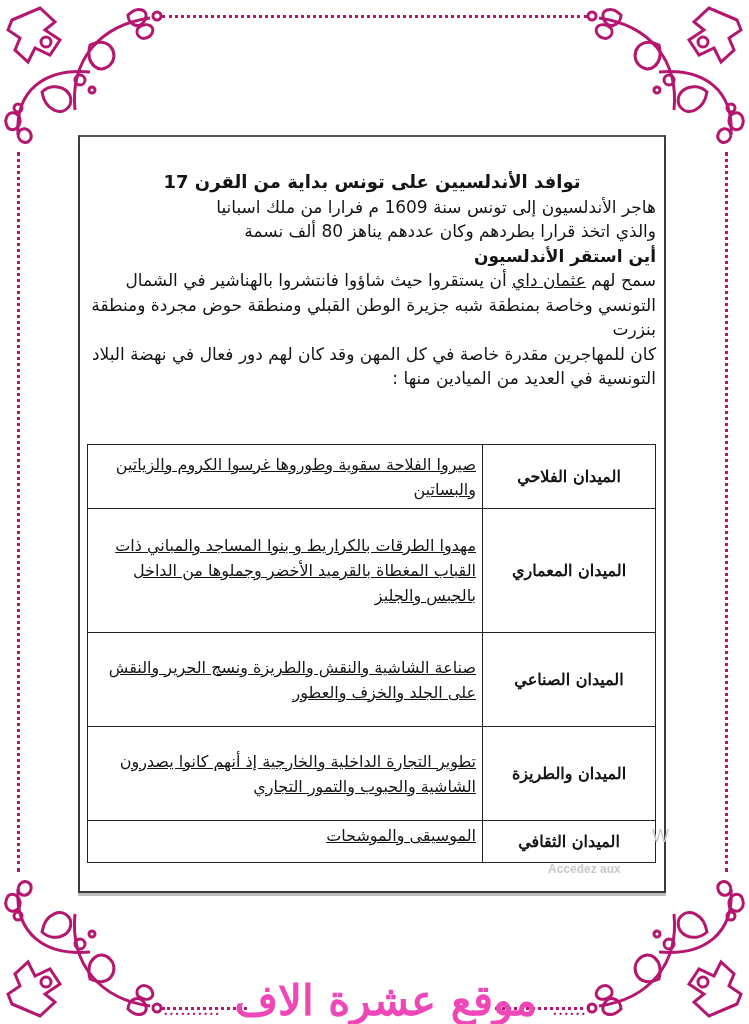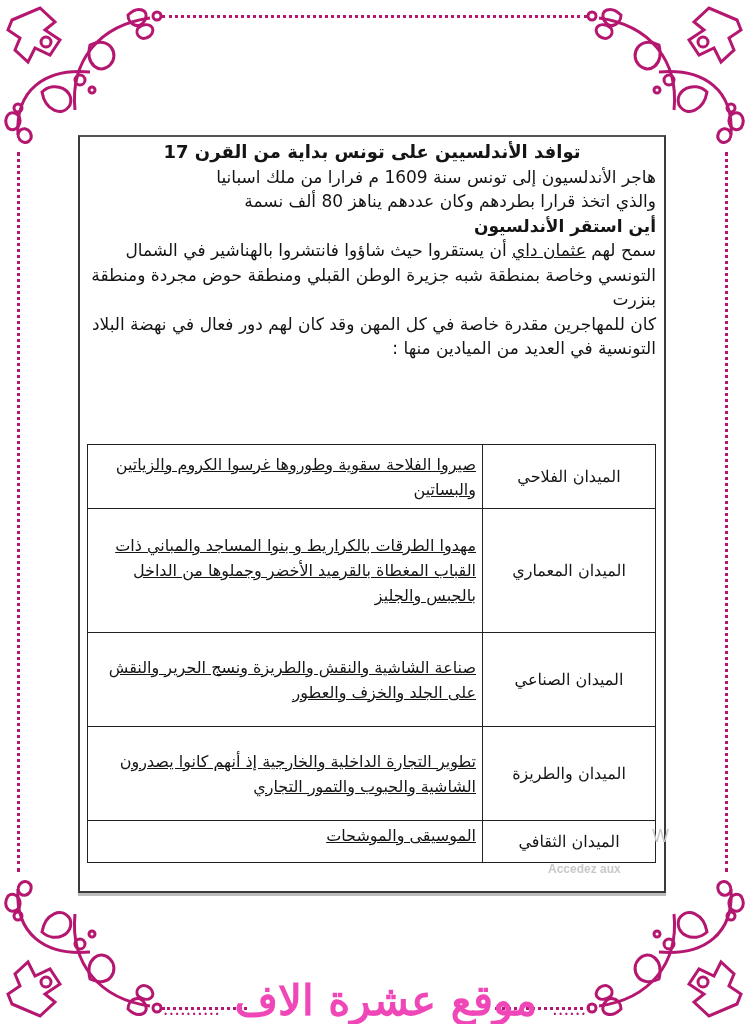--- a/index.html
+++ b/index.html
@@ -2,26 +2,26 @@
 <html><head>
 <meta charset="utf-8">
 <style>
   html, body { margin:0; padding:0; }
   body { width:749px; height:1024px; background:#ffffff; position:relative; overflow:hidden; font-family:"DejaVu Sans", sans-serif; }
   .ornament { position:absolute; width:170px; height:150px; }
   .dot-h { position:absolute; height:0; border-top:3px dotted #b5166f; }
   .dot-v { position:absolute; width:0; border-left:3px dotted #b5166f; }
   .doc-frame { position:absolute; left:78px; top:135px; width:584px; height:754px; border:2px solid #3a3a3a; border-top:2px solid #555; box-shadow:0 3px 0 #bdbdbd; background:#fff; }
   .doc-inner { position:absolute; left:8px; right:8px; top:0; direction:rtl; text-align:right; color:#141414; font-family:"DejaVu Sans", sans-serif; font-size:17px; line-height:24.5px; }
-  .doc-title { text-align:center; font-weight:bold; font-size:18px; padding-top:3px; }
+  .doc-title { text-align:center; font-weight:bold; font-size:18px; padding-top:9px;margin-top:24px; }
   .bold { font-weight:bold; }
   .underline { text-decoration:underline; }
   table.fields { position:absolute; left:7px; top:307px; width:569px; border-collapse:collapse; direction:rtl; }
   table.fields td { border:1.5px solid #222; vertical-align:middle; color:#151515; font-size:16px; line-height:25px; padding:2px 6px; }
-  td.field-name { width:160px; text-align:center; font-family:"DejaVu Serif", serif; font-size:15px; color:#2a2a2a; }
+  td.field-name { width:160px; text-align:center; font-family:"DejaVu Serif", serif; font-size:15px; color:#2a2a2a;font-weight:bold; }
   td.field-desc { text-align:right;text-decoration:underline; }
   .watermark { position:absolute; color:#c8c8c8; font-family:"Liberation Sans", sans-serif; font-size:18px; }
   .site-name { position:absolute; left:0; width:749px; top:955px; text-align:center; direction:rtl; color:#f047b8; font-family:"DejaVu Serif", serif; font-size:42px; font-weight:bold; line-height:60px;margin-top:16px; }
   .site-name .dots { color:#b5166f; font-size:18px; letter-spacing:2px; font-weight:normal; }
 </style>
 </head>
 <body>
 
 <svg class="ornament" style="left:0;top:0;" viewBox="0 0 170 150">
   <g fill="none" stroke="#b5166f" stroke-width="3">

